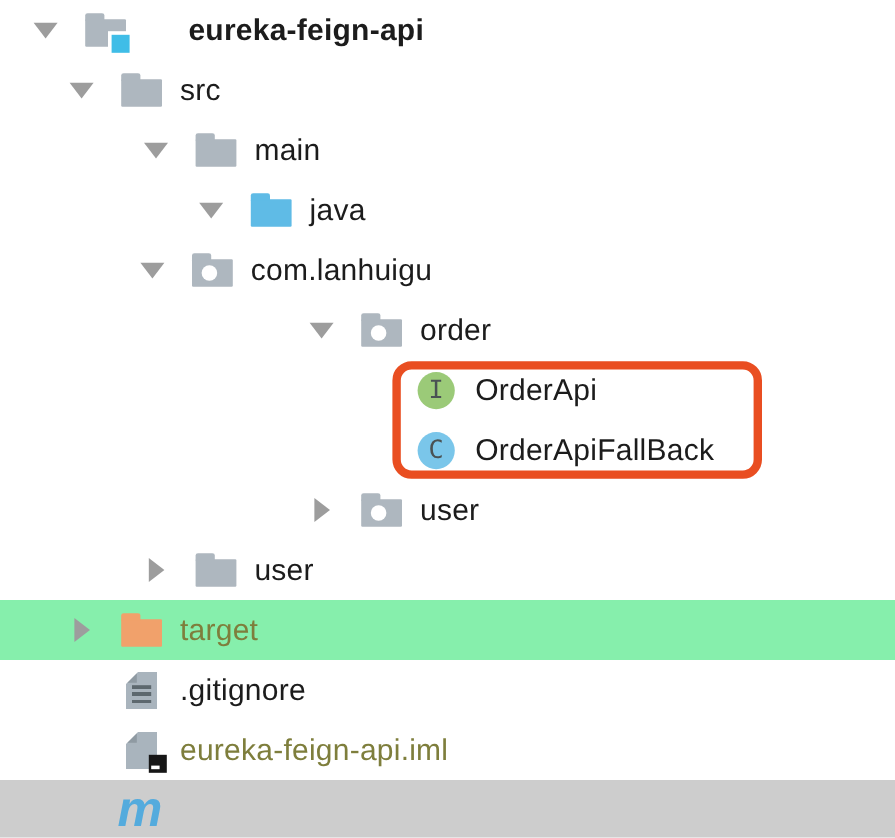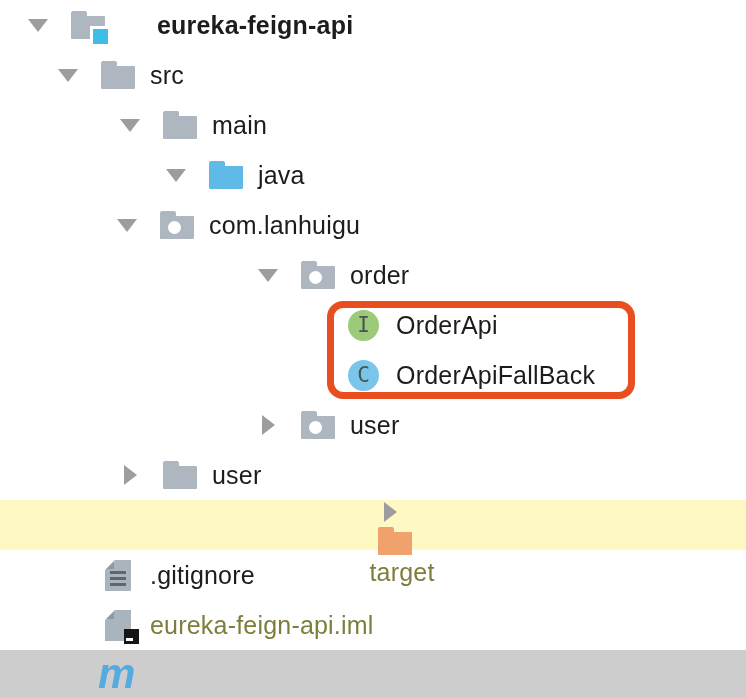--- a/index.html
+++ b/index.html
@@ -12,21 +12,21 @@
     overflow: hidden;
   }
   .tree { position: absolute; left: 0; top: 0; width: 746px; }
 
   .row { display: flex; align-items: center; height: 50px; width: 746px; }
   .row .label {
     font-size: 25px; color: #1c1c1c; white-space: nowrap; letter-spacing: 0.2px;
   }
   .row.bold .label { font-weight: bold; margin-left: 37px; }
   .row.excluded-text .label { color: #7e7e3c; }
-  .row.bg-yellow { background: #fef9c3; flex-direction: column; }
+  .row.bg-yellow { background: #86efac; }
   .row.bg-gray  { background: #cdcdcd; }
 
   .level-0 { padding-left: 28px; }
   .level-1 { padding-left: 58px; }
   .level-2 { padding-left: 120px; }
   .level-3 { padding-left: 166px; }
   .level-4 { padding-left: 117px; }
   .level-5 { padding-left: 258px; }
   .level-6 { padding-left: 304px; }
 

